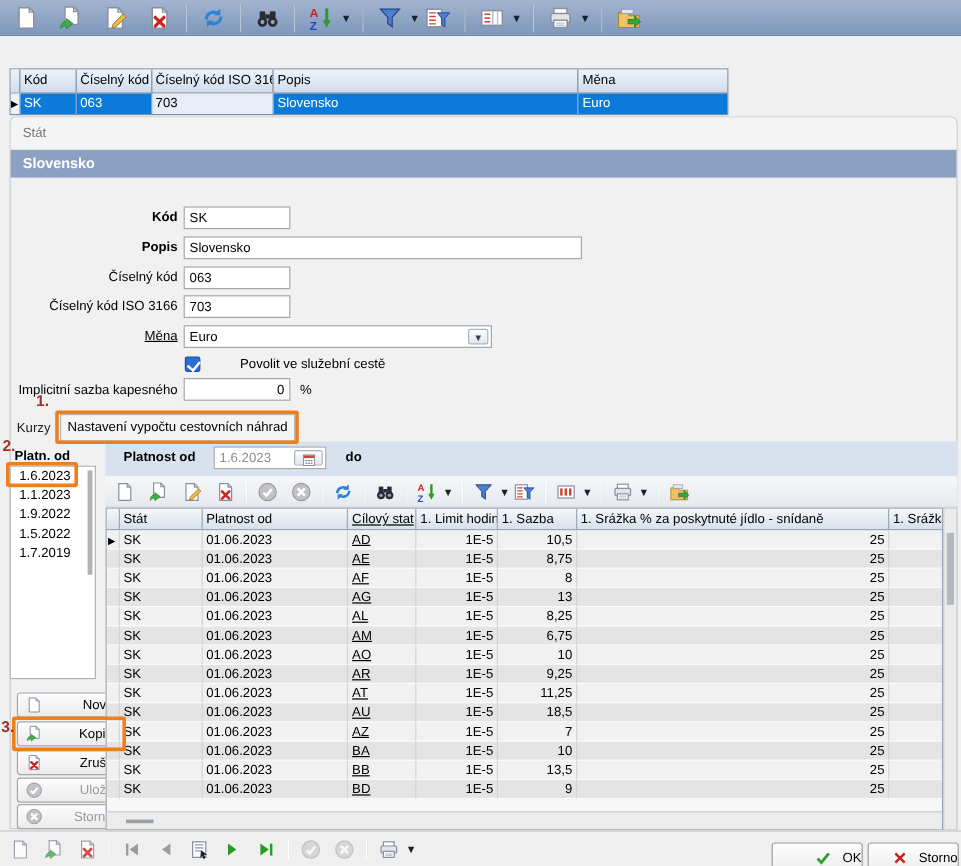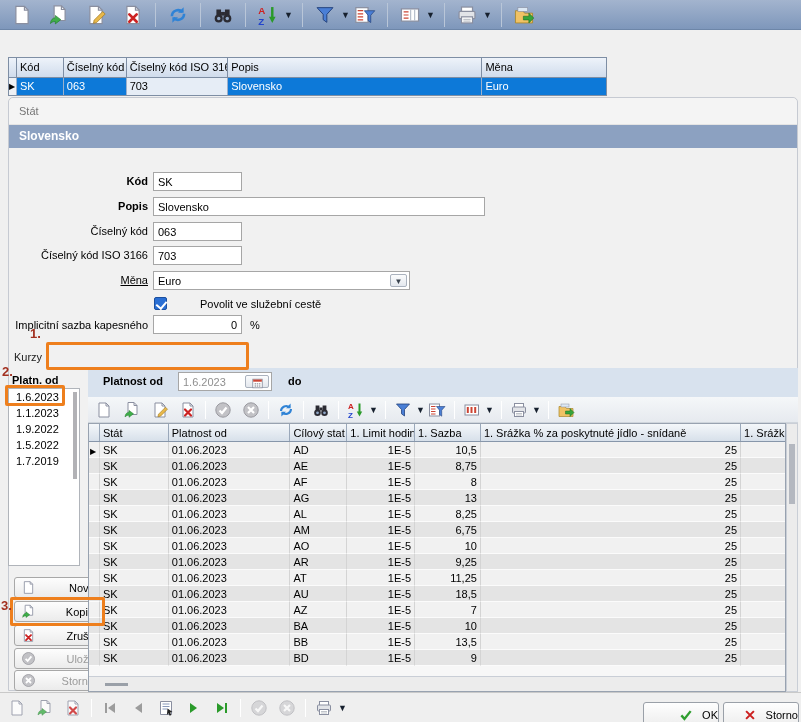--- a/index.html
+++ b/index.html
@@ -86,21 +86,21 @@
   .vsep-i { width:1px; height:18px; background:#c3c9d1; border-right:1px solid #fff; margin:0 6px; }
 
   .rtable { position:absolute; left:88px; top:423px; width:698px; height:269px; border:1px solid #98a2b0; background:#f7f7f7; }
   .rt-head { display:flex; height:18px; background:linear-gradient(#f4f7fa,#d7e0ea); border-bottom:1px solid #8796aa; }
   .rt-hc { border-right:1px solid #9aa8ba; padding:3px 3px 0 3px; white-space:nowrap; overflow:hidden; }
   .trow { display:flex; height:16px; }
   .trow:nth-child(odd) { background:#f1f1f1; }
   .trow:nth-child(even) { background:#e4e4e4; }
   .tc { border-right:1px solid #d4d4d4; border-bottom:1px solid #fbfbfb; padding:2px 3px 0 3px; white-space:nowrap; overflow:hidden; }
   .trow:first-child .cm::before { content:"▶"; font-size:8px; }
-  .cm{width:11px; padding:2px 0 0 1px;} .c0{width:69px;} .c1{width:122px;} .c2{width:57px;}
+  .cm{width:11px; padding:2px 0 0 1px;} .c0{width:69px;} .c1{width:122px;} .c2{width:57px;text-decoration:underline;}
   .c3{width:68px;} .c4{width:66px;} .c5{width:261px;} .c6{width:44px; border-right:none;}
   .hsb { position:absolute; left:0px; bottom:0px; width:696px; height:15px; background:#ececec; border-top:1px solid #c9ced6; }
   .hsb .hthumb { position:absolute; left:16px; top:6px; width:23px; height:3px; background:#9aa0a8; }
   .vsb { position:absolute; left:786px; top:423px; width:12px; height:269px; background:#ececec; border:1px solid #c9ced6; }
   .vsb .vthumb2 { position:absolute; left:2px; top:20px; width:6px; height:60px; background:#b4b8c0; }
 
   
   .footer { position:absolute; left:0; top:692px; width:801px; height:30px; background:#efefef; border-top:1px solid #c9c9c9;
     display:flex; align-items:center; padding-left:5px; }
   .fbtn { width:24px; height:24px; display:flex; align-items:center; justify-content:center; }
@@ -347,20 +347,21 @@
 
   <div class="cb cb-checked" style="left:154px; top:297px;"></div>
   <div style="position:absolute; left:172px; top:298px;padding-left:28px;">Povolit ve služební cestě</div>
 
   <div class="flabel" style="top:319px;">Implicitní sazba kapesného</div>
   <div class="ffield num" style="left:153px; top:315px; width:89px;">0</div>
   <div style="position:absolute; left:250px; top:319px;">%</div>
 
   <div class="ann" style="left:30px; top:326px;">1.</div>
   <div class="tab-inactive">Kurzy</div>
+  <div class="tab-active">Nastavení vypočtu cestovních náhrad</div>
   <div class="obox" style="left:46px; top:342px; width:203px; height:28px;"></div>
 
   <div class="ann" style="left:2px; top:364px;">2.</div>
   <div class="pl-header">Platn. od</div>
   <div class="datelist">
 
       <div class="dateitem">1.6.2023</div>
 
       <div class="dateitem">1.1.2023</div>
 

